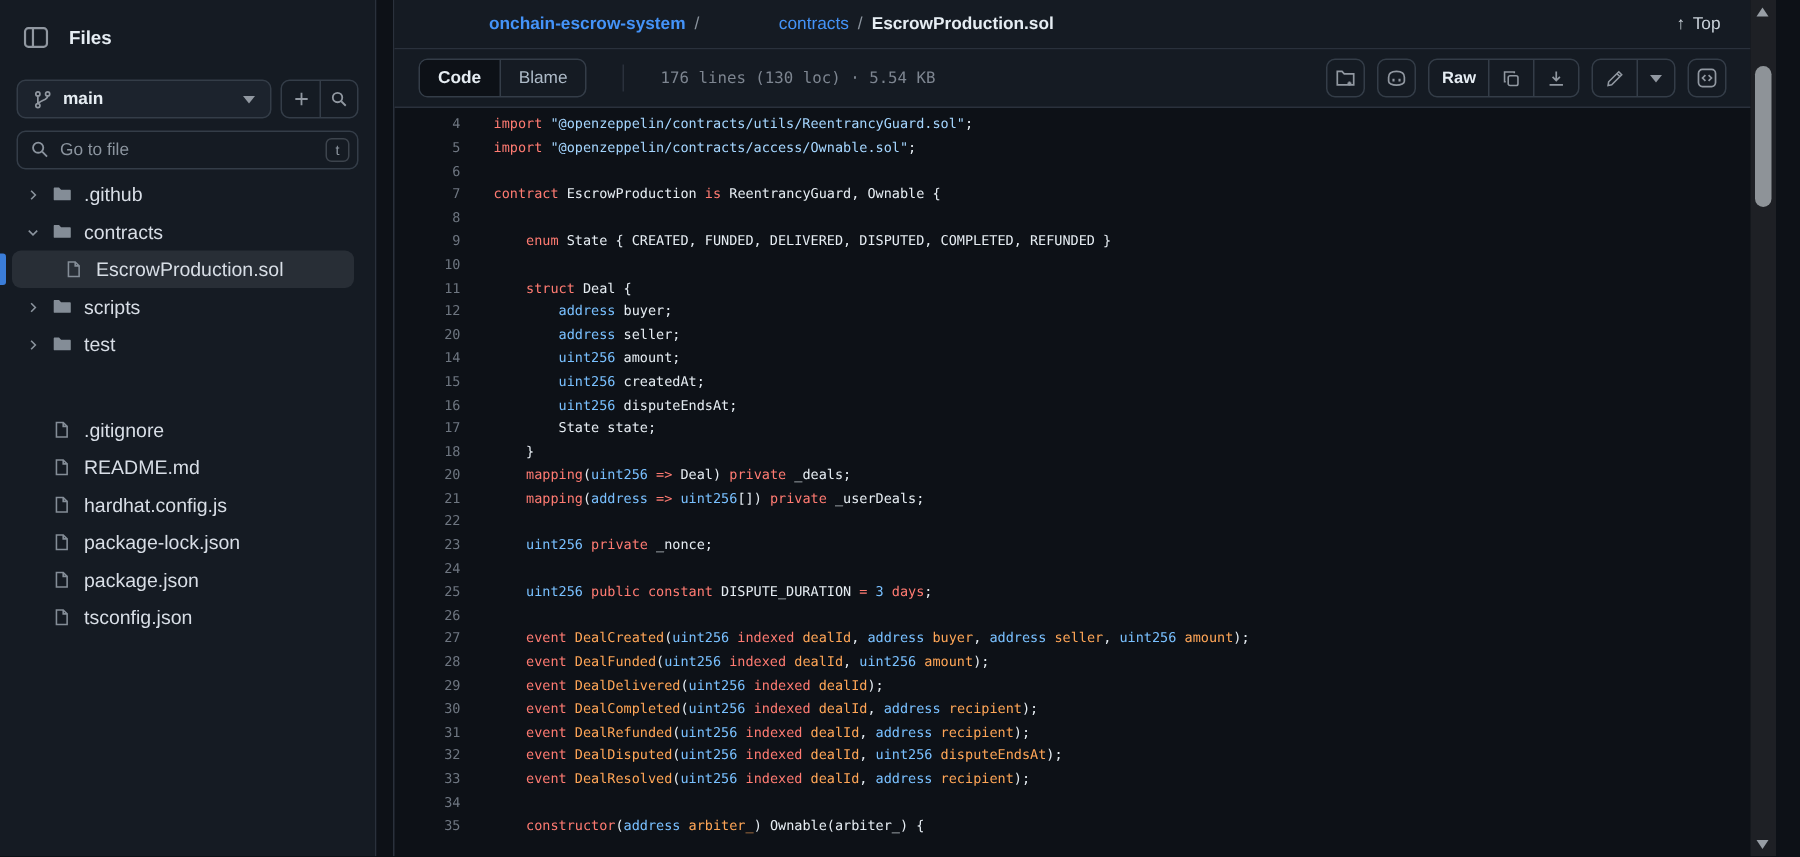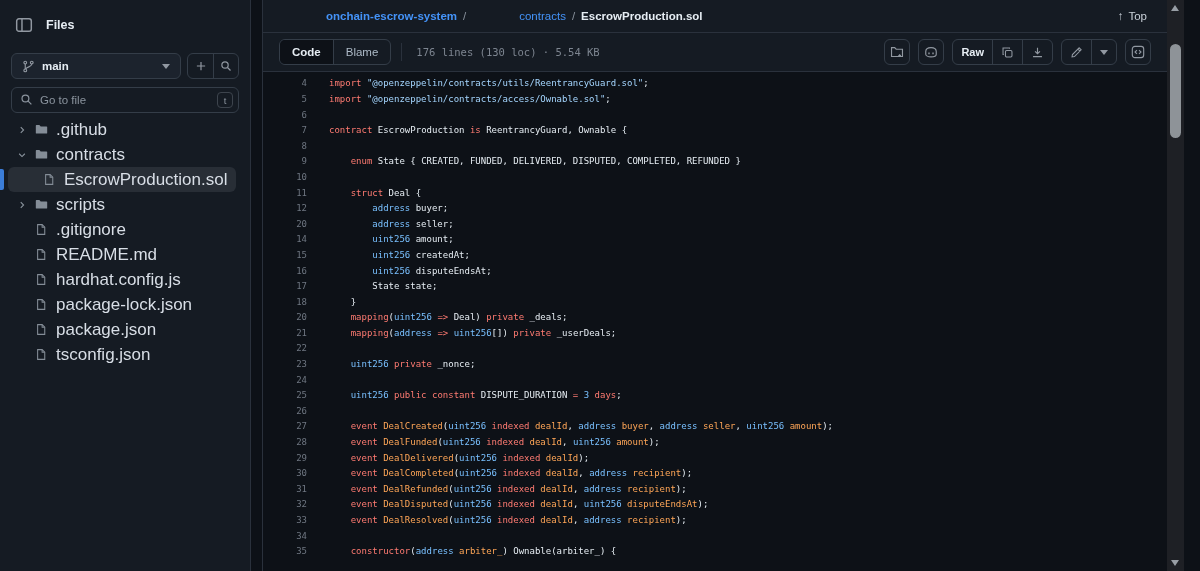--- a/index.html
+++ b/index.html
@@ -37,41 +37,41 @@
   .kbd-hint { position:absolute; right:6px; top:5px; width:16px; height:16px; border:1px solid #3d444d;
               border-radius:4px; color:#8b949e; font-size:9.5px; display:flex; align-items:center;
               justify-content:center; }
 
   .tree { position:absolute; left:0; right:0; top:117px; }
   .tree-row { position:relative; display:flex; align-items:center; height:25px; margin:0 14px 0 8px;
               border-radius:6px; padding-left:4px; cursor:pointer; }
   .tree-row.selected { background:rgba(177,186,196,0.12); }
   .chev { width:20px; display:flex; align-items:center; justify-content:center; color:#8b949e; }
   .ticon { width:18px; display:flex; align-items:center; justify-content:center; color:#848d97; }
-  .tlabel { color:#d8dee6; font-size:17px; padding-left:6px; white-space:nowrap; }
+  .tlabel { color:#d8dee6; font-size:13px; padding-left:6px; white-space:nowrap; }
   .active-bar { position:absolute; left:0; top:169px; width:4px; height:21px; border-radius:0 2px 2px 0;
                 background:#3b7dd8; }
 
   
   .main { position:absolute; left:262px; top:0; right:17px; bottom:0; background:#0d1117;
           border-left:1px solid #2a313c; }
   .crumb-bar { position:absolute; left:0; right:0; top:0; height:33px; background:#151b23;
                border-bottom:1px solid #2a313c; display:flex; align-items:center; padding:0 20px 0 16px; }
   .crumbs { flex:1; font-size:11.5px; color:#8b949e; display:flex; gap:6px; align-items:center; }
   .crumb-link { color:#4493f8; text-decoration:none; cursor:pointer;margin-left:47px; }
   .crumb-repo { font-weight:bold; }
   .crumb-file { color:#e6edf3; font-weight:bold; }
   .top-link { color:#c9d1d9; font-size:11.5px; display:flex; gap:5px; align-items:center; cursor:pointer; }
 
   .toolbar { position:absolute; left:0; right:0; top:33px; height:39px; background:#151b23;
              border-bottom:1px solid #2a313c; display:flex; align-items:center; padding:0 16px; }
   .seg { display:flex; height:26px; border:1px solid #343d48; border-radius:6px; overflow:hidden; }
   .seg-tab { padding:0 12px; display:flex; align-items:center; font-size:11.5px; color:#adbac7; cursor:pointer; }
   .seg-tab.active { background:#0d1117; color:#e6edf3; font-weight:bold; border-right:1px solid #343d48; }
-  .file-meta { margin-left:10px; padding-left:14px; border-left:1px solid #2a313c; height:18px;
+  .file-meta { margin-left:24px; padding-left:24px; border-left:1px solid #2a313c; height:18px;
                display:flex; align-items:center; color:#7d8590; font-size:10.5px;
                font-family:"DejaVu Sans Mono", monospace; }
   .tb-right { margin-left:auto; display:flex; align-items:center; gap:8px; }
   .sq-btn { width:26px; height:26px; border:1px solid #343d48; border-radius:6px; display:flex;
             align-items:center; justify-content:center; color:#9198a1; cursor:pointer; background:transparent; }
   .btn-group { display:flex; height:26px; border:1px solid #343d48; border-radius:6px; overflow:hidden; }
   .btn-group .gcell { display:flex; align-items:center; justify-content:center; padding:0 8px;
                       color:#9198a1; cursor:pointer; }
   .btn-group .gcell + .gcell { border-left:1px solid #343d48; }
   .raw-label { color:#e6edf3; font-weight:bold; font-size:11px; }
@@ -210,20 +210,35 @@
     </span>
     <span class="ticon">
       <svg width="13" height="13" viewBox="0 0 16 16">
               <path d="M1.75 2.5h3.6l1.7 1.8h7.2c.4 0 .75.35.75.75v7.2c0 .4-.35.75-.75.75H1.75c-.4 0-.75-.35-.75-.75v-9c0-.4.35-.75.75-.75z" fill="currentColor"></path>
             </svg>
 
     </span>
     <span class="tlabel">scripts</span>
   </div>
         <div class="tree-row" style="padding-left: 4px;">
+    <span class="chev">
+      <svg width="10" height="10" viewBox="0 0 16 16">
+              <path d="M6 3.5l4.5 4.5L6 12.5" fill="none" stroke="currentColor" stroke-width="1.7"></path>
+            </svg>
+
+    </span>
+    <span class="ticon">
+      <svg width="13" height="13" viewBox="0 0 16 16">
+              <path d="M1.75 2.5h3.6l1.7 1.8h7.2c.4 0 .75.35.75.75v7.2c0 .4-.35.75-.75.75H1.75c-.4 0-.75-.35-.75-.75v-9c0-.4.35-.75.75-.75z" fill="currentColor"></path>
+            </svg>
+
+    </span>
+    <span class="tlabel">test</span>
+  </div>
+        <div class="tree-row" style="padding-left: 4px; margin-top: 32px;">
     <span class="chev">
       
       
     </span>
     <span class="ticon">
 
       <svg width="12" height="13" viewBox="0 0 16 16">
               <path d="M3.5 1.5h6L13 5v9.5h-9.5z" fill="none" stroke="currentColor" stroke-width="1.4"></path>
               <path d="M9.5 1.5V5H13" fill="none" stroke="currentColor" stroke-width="1.4"></path>
             </svg>

